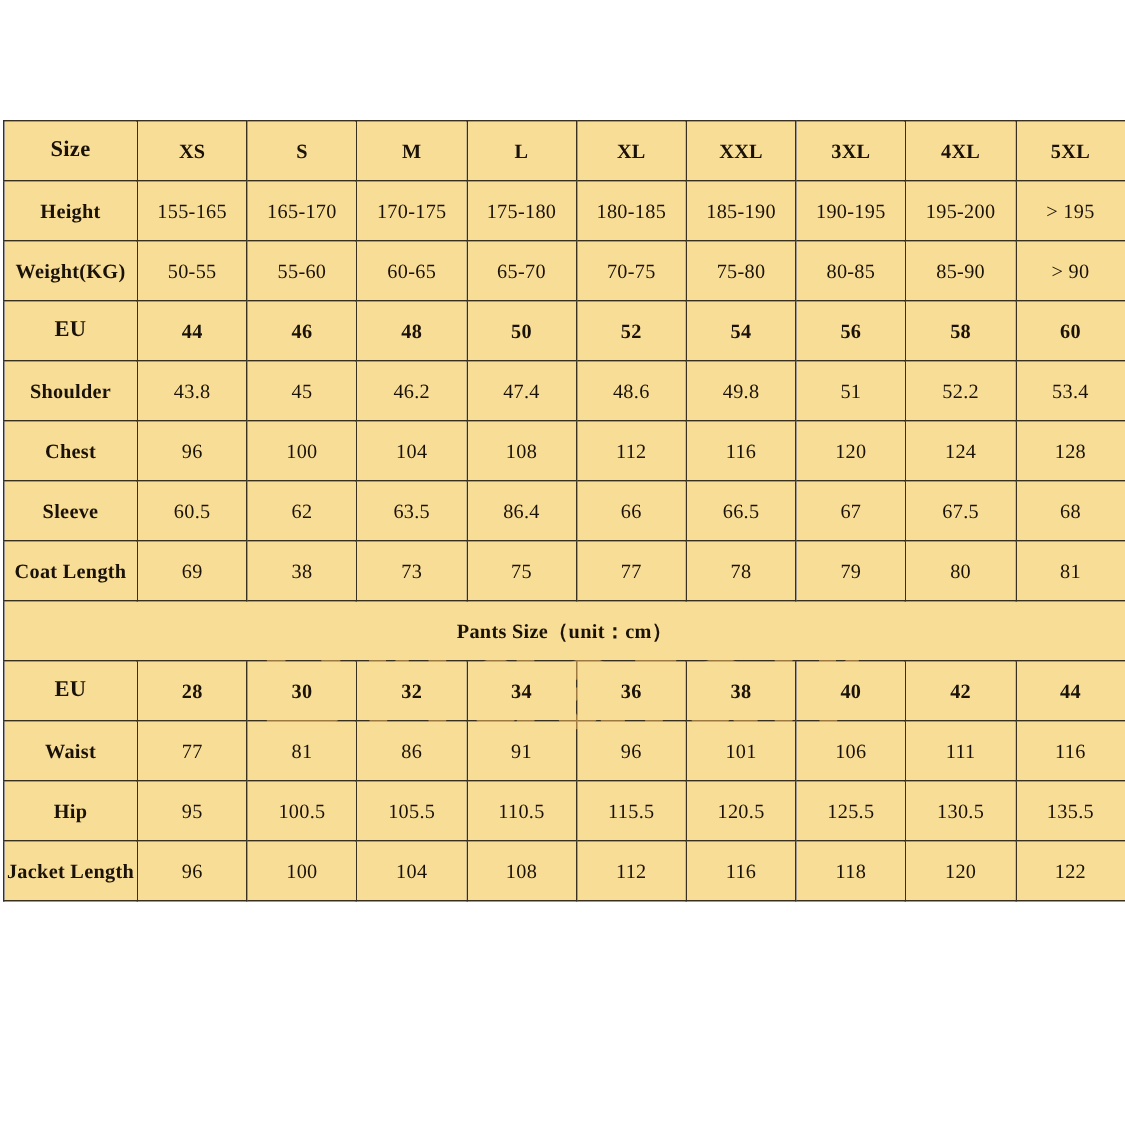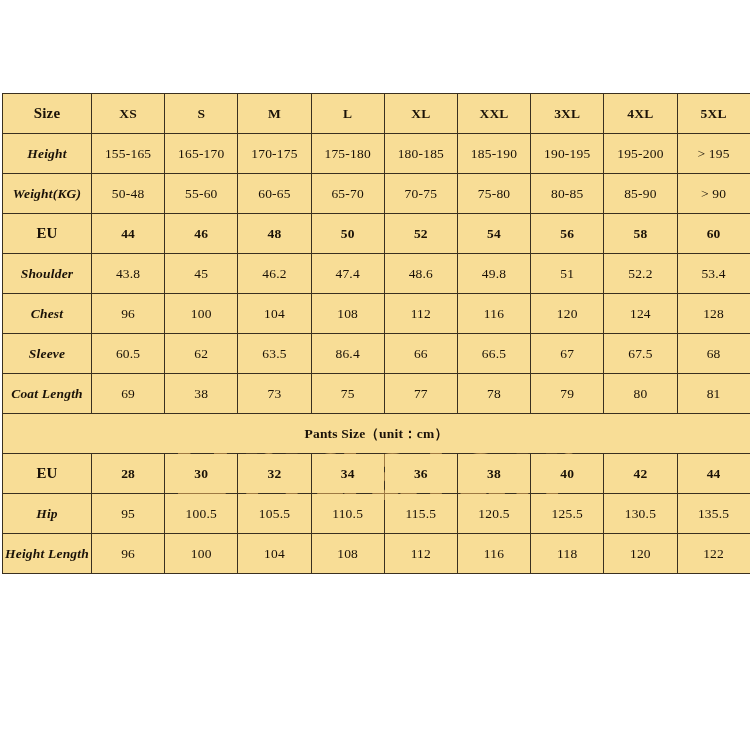--- a/index.html
+++ b/index.html
@@ -10,21 +10,21 @@
     width: 750px;
     height: 750px;
     background: #ffffff;
     font-family: "Liberation Serif", "DejaVu Serif", serif;
     overflow: hidden;
   }
 
   #size-chart {
     position: absolute;
     left: 2px;
-    top: 93px;
+    top: 80px;
     width: 691px;
     height: 558px;
   }
 
   table.size-table {
     border-collapse: collapse;
     table-layout: fixed;
     width: 748px;
     border: 1px solid #3a3020;
   }
@@ -56,21 +56,20 @@
     letter-spacing: 0.5px;
   }
   td.head.label {
     font-size: 15px;
   }
 
   td.rowlabel {
     font-weight: bold;
     font-size: 14.5px;
     letter-spacing: 0.2px;
-    font-style: italic;
   }
 
   td.section {
     background: #f8dd96;
     font-weight: bold;
     font-size: 14.5px;
     height: 40px;
     letter-spacing: 0.4px;
   }
 
@@ -137,21 +136,21 @@
           <td class="datacell">170-175</td>
           <td class="datacell">175-180</td>
           <td class="datacell">180-185</td>
           <td class="datacell">185-190</td>
           <td class="datacell">190-195</td>
           <td class="datacell">195-200</td>
           <td class="datacell">&gt; 195</td>
         </tr>
         <tr>
           <td class="rowlabel">Weight(KG)</td>
-          <td class="datacell">50-48</td>
+          <td class="datacell">50-55</td>
           <td class="datacell">55-60</td>
           <td class="datacell">60-65</td>
           <td class="datacell">65-70</td>
           <td class="datacell">70-75</td>
           <td class="datacell">75-80</td>
           <td class="datacell">80-85</td>
           <td class="datacell">85-90</td>
           <td class="datacell">&gt; 90</td>
         </tr>
         <tr>
@@ -223,33 +222,45 @@
           <td class="head">30</td>
           <td class="head">32</td>
           <td class="head">34</td>
           <td class="head">36</td>
           <td class="head">38</td>
           <td class="head">40</td>
           <td class="head">42</td>
           <td class="head">44</td>
         </tr>
         <tr>
+          <td class="rowlabel">Waist</td>
+          <td class="datacell">77</td>
+          <td class="datacell">81</td>
+          <td class="datacell">86</td>
+          <td class="datacell">91</td>
+          <td class="datacell">96</td>
+          <td class="datacell">101</td>
+          <td class="datacell">106</td>
+          <td class="datacell">111</td>
+          <td class="datacell">116</td>
+        </tr>
+        <tr>
           <td class="rowlabel">Hip</td>
           <td class="datacell">95</td>
           <td class="datacell">100.5</td>
           <td class="datacell">105.5</td>
           <td class="datacell">110.5</td>
           <td class="datacell">115.5</td>
           <td class="datacell">120.5</td>
           <td class="datacell">125.5</td>
           <td class="datacell">130.5</td>
           <td class="datacell">135.5</td>
         </tr>
         <tr>
-          <td class="rowlabel">Height Length</td>
+          <td class="rowlabel">Jacket Length</td>
           <td class="datacell">96</td>
           <td class="datacell">100</td>
           <td class="datacell">104</td>
           <td class="datacell">108</td>
           <td class="datacell">112</td>
           <td class="datacell">116</td>
           <td class="datacell">118</td>
           <td class="datacell">120</td>
           <td class="datacell">122</td>
         </tr>

